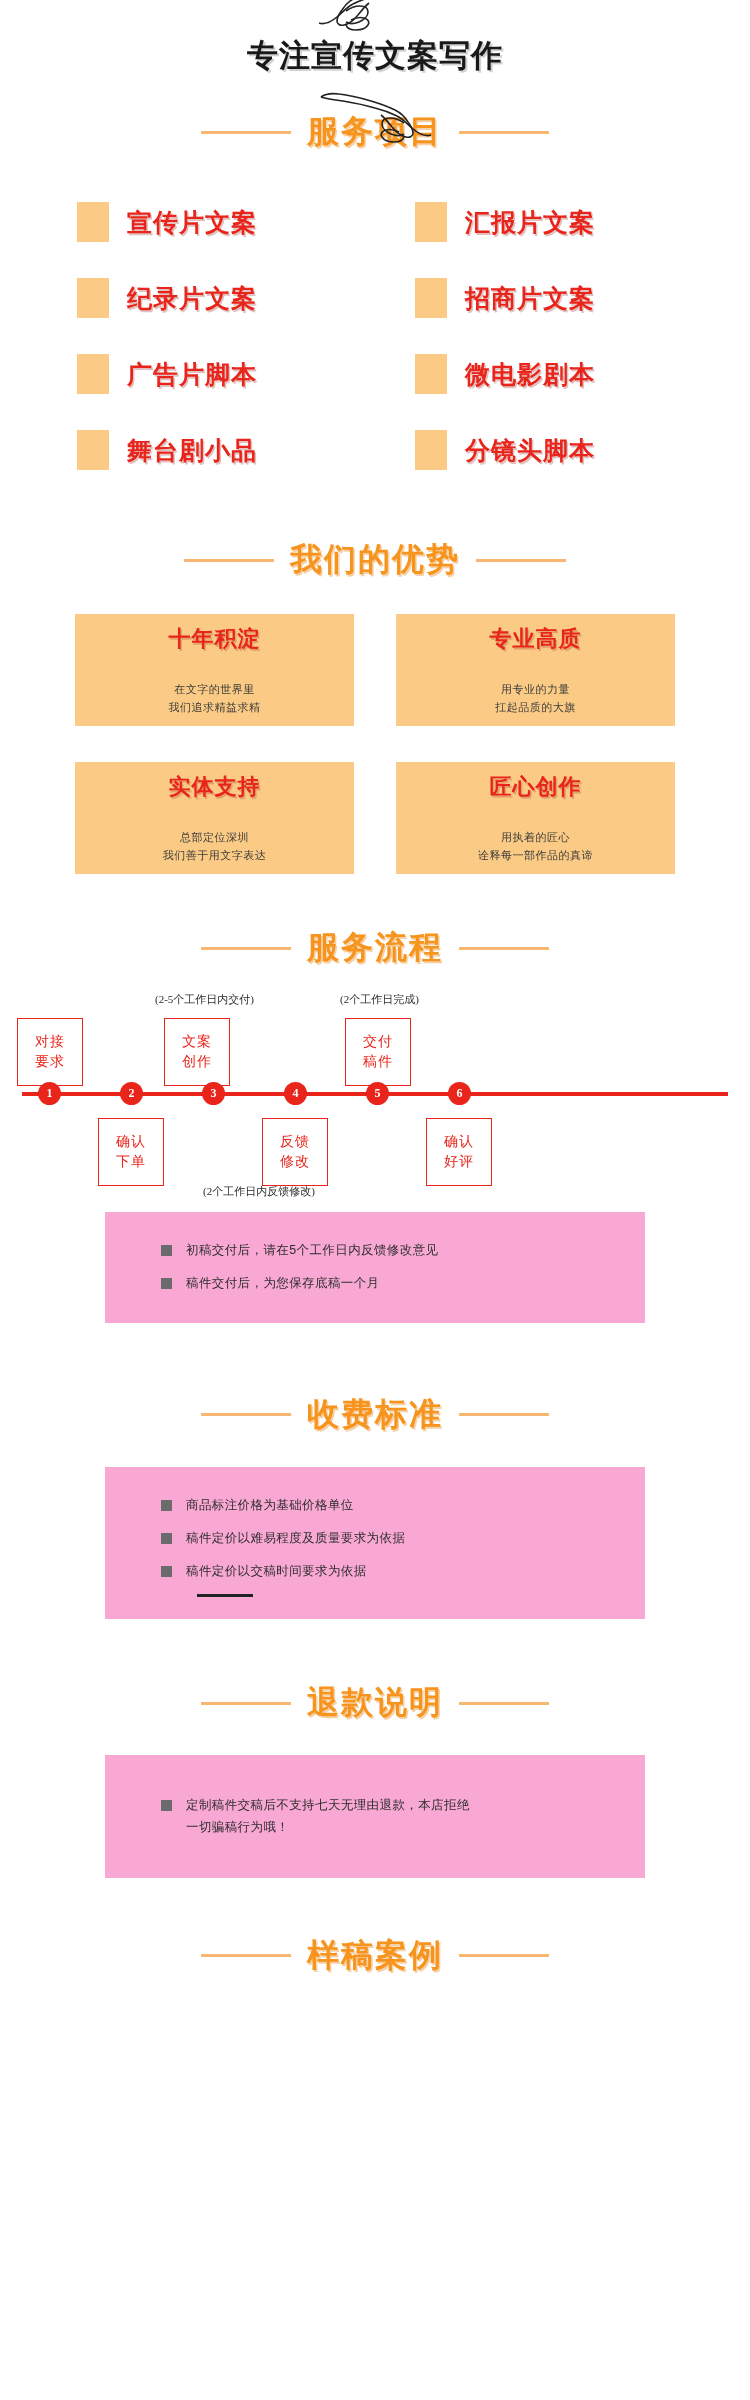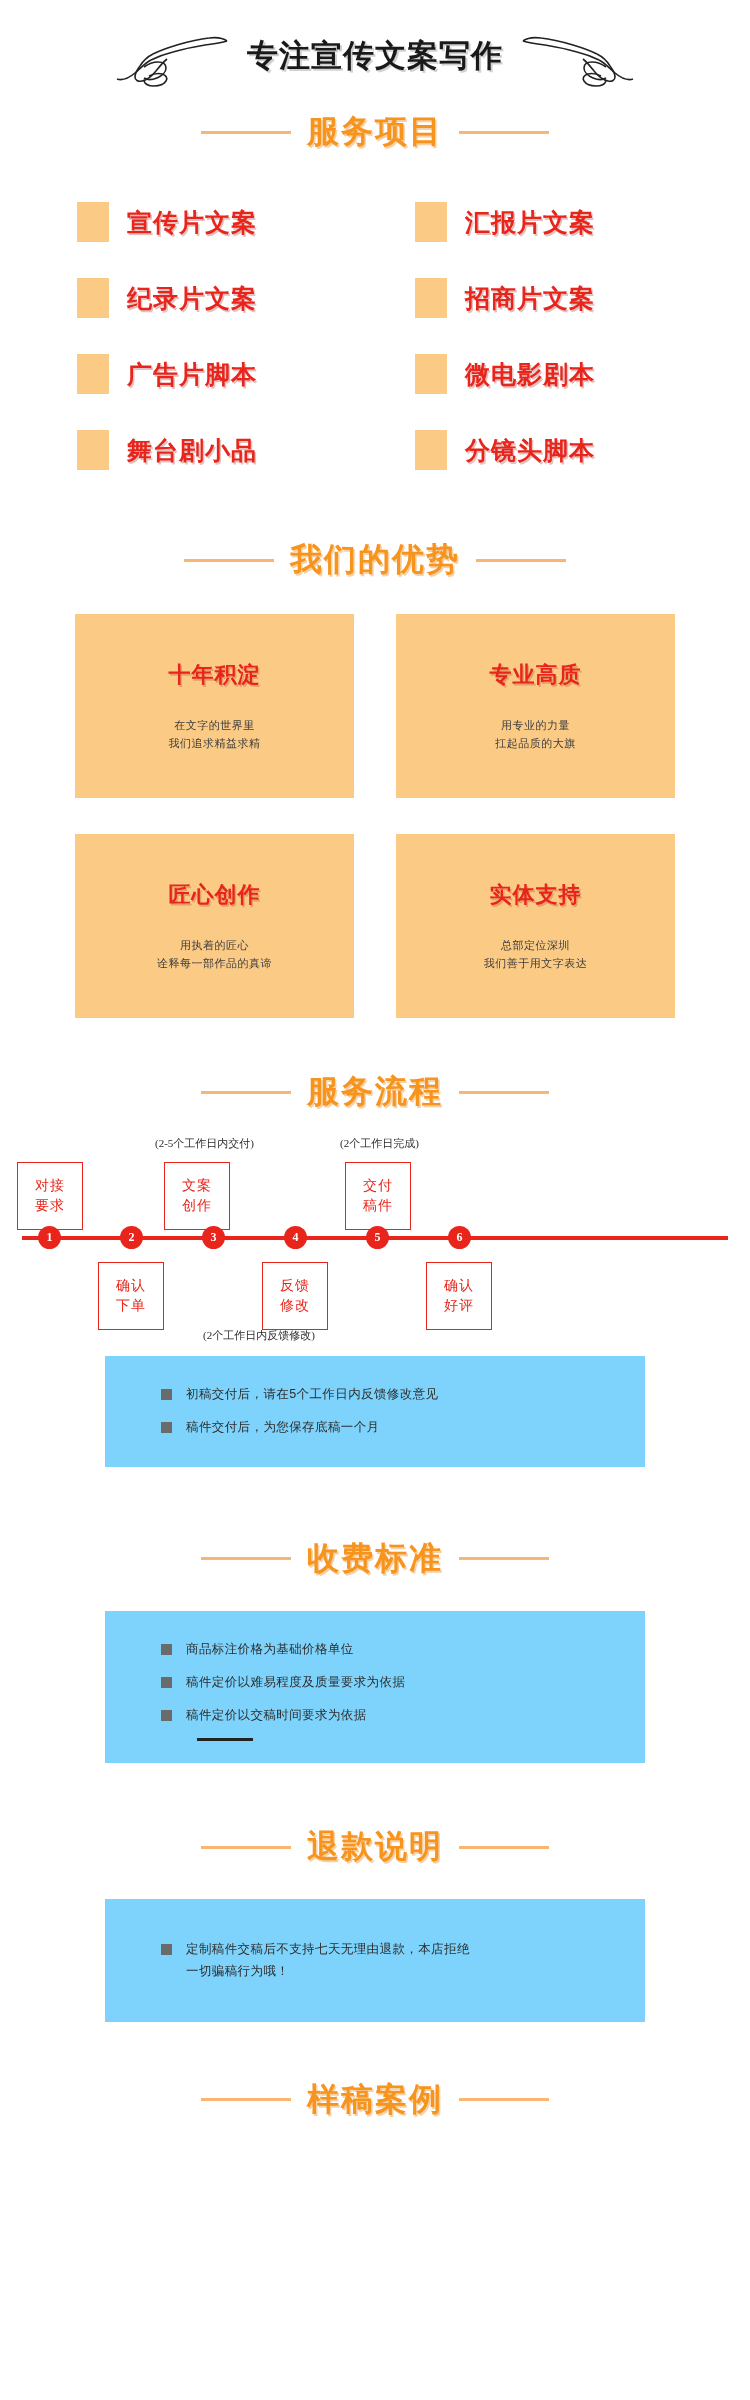--- a/index.html
+++ b/index.html
@@ -10,20 +10,21 @@
     font-family:"Liberation Sans","DejaVu Sans",sans-serif;
     position:relative; overflow:hidden;
   }
 
   
   .header {
     position:relative;
     height:92px;
     display:flex; align-items:center; justify-content:center;
     margin-top:10px;
+    flex-direction:column;
   }
   .hand { width:120px; height:70px; flex:0 0 auto; }
   .hand svg { display:block; width:100%; height:100%; }
   .main-title {
     font-size:31px; font-weight:bold; color:#191919;
     letter-spacing:1px; white-space:nowrap;
     padding:0 14px;
     text-shadow:2px 2px 0 rgba(0,0,0,0.18);
   }
 
@@ -54,21 +55,21 @@
   }
 
   
   .adv-grid {
     width:600px; margin:0 auto;
     display:grid; grid-template-columns:1fr 1fr;
     gap:36px 42px;
   }
   .adv-card {
     background:#FBCB86;
-    height:184px;
+    height:112px;
     display:flex; flex-direction:column;
     align-items:center; justify-content:center;
     padding:10px;
   }
   .adv-title {
     font-size:22px; font-weight:bold; color:#E8241B;
     letter-spacing:1px; margin-bottom:26px;
     text-shadow:1.5px 1.5px 0 rgba(140,10,5,0.22);
   }
   .adv-desc {
@@ -104,21 +105,21 @@
     position:absolute; top:2px;
     width:23px; height:23px; border-radius:50%;
     background:#E8241B; color:#fff;
     font-size:12px; font-weight:bold;
     display:flex; align-items:center; justify-content:center;
   }
 
   
   .panel {
     width:540px; margin:0 auto;
-    background:#7dd3fc;
+    background:#f9a8d4;
     padding:22px 0 22px 0;
   }
   .panel-row {
     display:flex; align-items:flex-start; gap:14px;
     padding:6px 0 6px 56px;
     font-size:12.5px; color:#2e2e2e; line-height:1.7;
     letter-spacing:.4px;
   }
   .bullet {
     width:11px; height:11px; background:#6b6b6b;
@@ -222,28 +223,28 @@
     <div class="adv-title">十年积淀</div>
     <div class="adv-desc" style="white-space:pre-line">在文字的世界里
 我们追求精益求精</div>
   </div>
   <div class="adv-card">
     <div class="adv-title">专业高质</div>
     <div class="adv-desc" style="white-space:pre-line">用专业的力量
 扛起品质的大旗</div>
   </div>
   <div class="adv-card">
+    <div class="adv-title">实体支持</div>
+    <div class="adv-desc" style="white-space:pre-line">总部定位深圳
+我们善于用文字表达</div>
+  </div>
+  <div class="adv-card">
     <div class="adv-title">匠心创作</div>
     <div class="adv-desc" style="white-space:pre-line">用执着的匠心
 诠释每一部作品的真谛</div>
-  </div>
-  <div class="adv-card">
-    <div class="adv-title">实体支持</div>
-    <div class="adv-desc" style="white-space:pre-line">总部定位深圳
-我们善于用文字表达</div>
   </div>
 </div>
 
 <div class="vspace" style="height:52px"></div>
 <div class="sec-title-wrap">
   <div class="sec-line"></div>
   <div class="sec-title">服务流程</div>
   <div class="sec-line"></div>
 </div>
 

